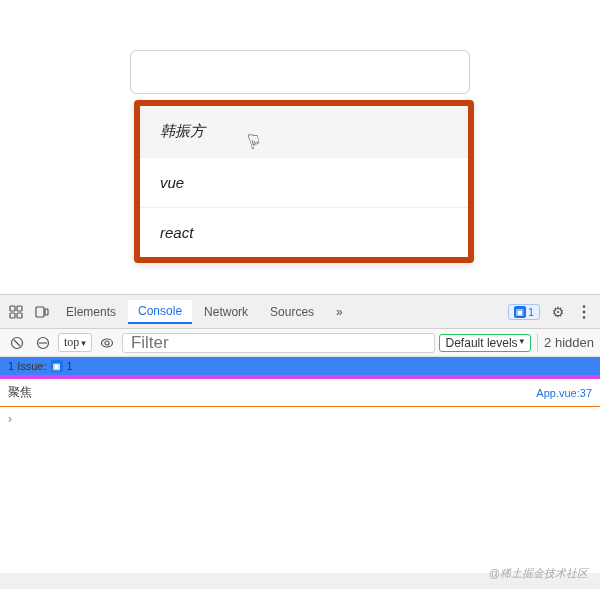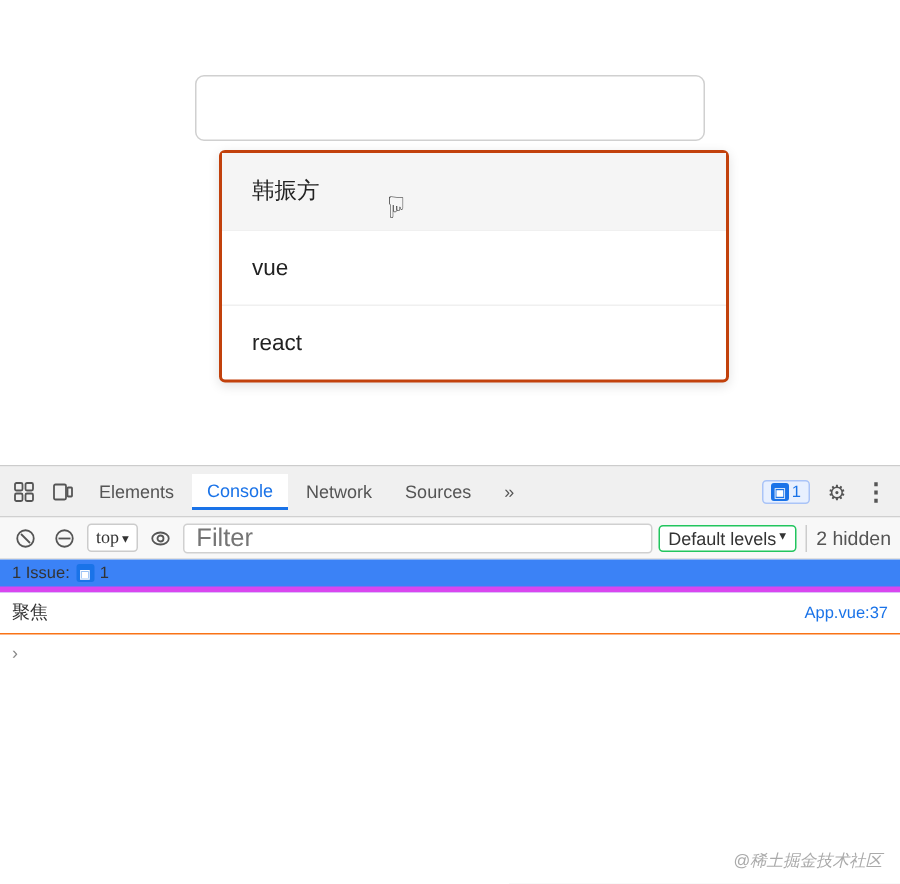--- a/index.html
+++ b/index.html
@@ -35,27 +35,28 @@
       padding: 0 12px;
       font-size: 15px;
       outline: none;
       background: #fff;
     }
 
     
     .dropdown {
       position: absolute;
       top: 50px;
-      left: 16px;
+      left: 4px;
       width: 340px;
       background: #fff;
-      border: 2px solid #c2410c;
+      border: 6px solid #c2410c;
       border-radius: 4px;
       box-shadow: 0 2px 8px rgba(0,0,0,0.12);
       z-index: 10;
+      font-style: italic;
     }
     .dropdown-item {
       padding: 16px 20px;
       font-size: 15px;
       color: #222;
       cursor: pointer;
       position: relative;
     }
     .dropdown-item:first-child {
       background: #f5f5f5;
@@ -70,21 +71,21 @@
       top: 24px;
       left: 110px;
       font-size: 20px;
       pointer-events: none;
       transform: scaleX(-1);
     }
 
     
     .devtools {
       position: absolute;
-      bottom: 0;
+      bottom: 16px;
       left: 0;
       width: 600px;
       height: 279px;
       background: #f8f8f8;
       border-top: 1px solid #ccc;
       display: flex;
       flex-direction: column;
     }
 
     

